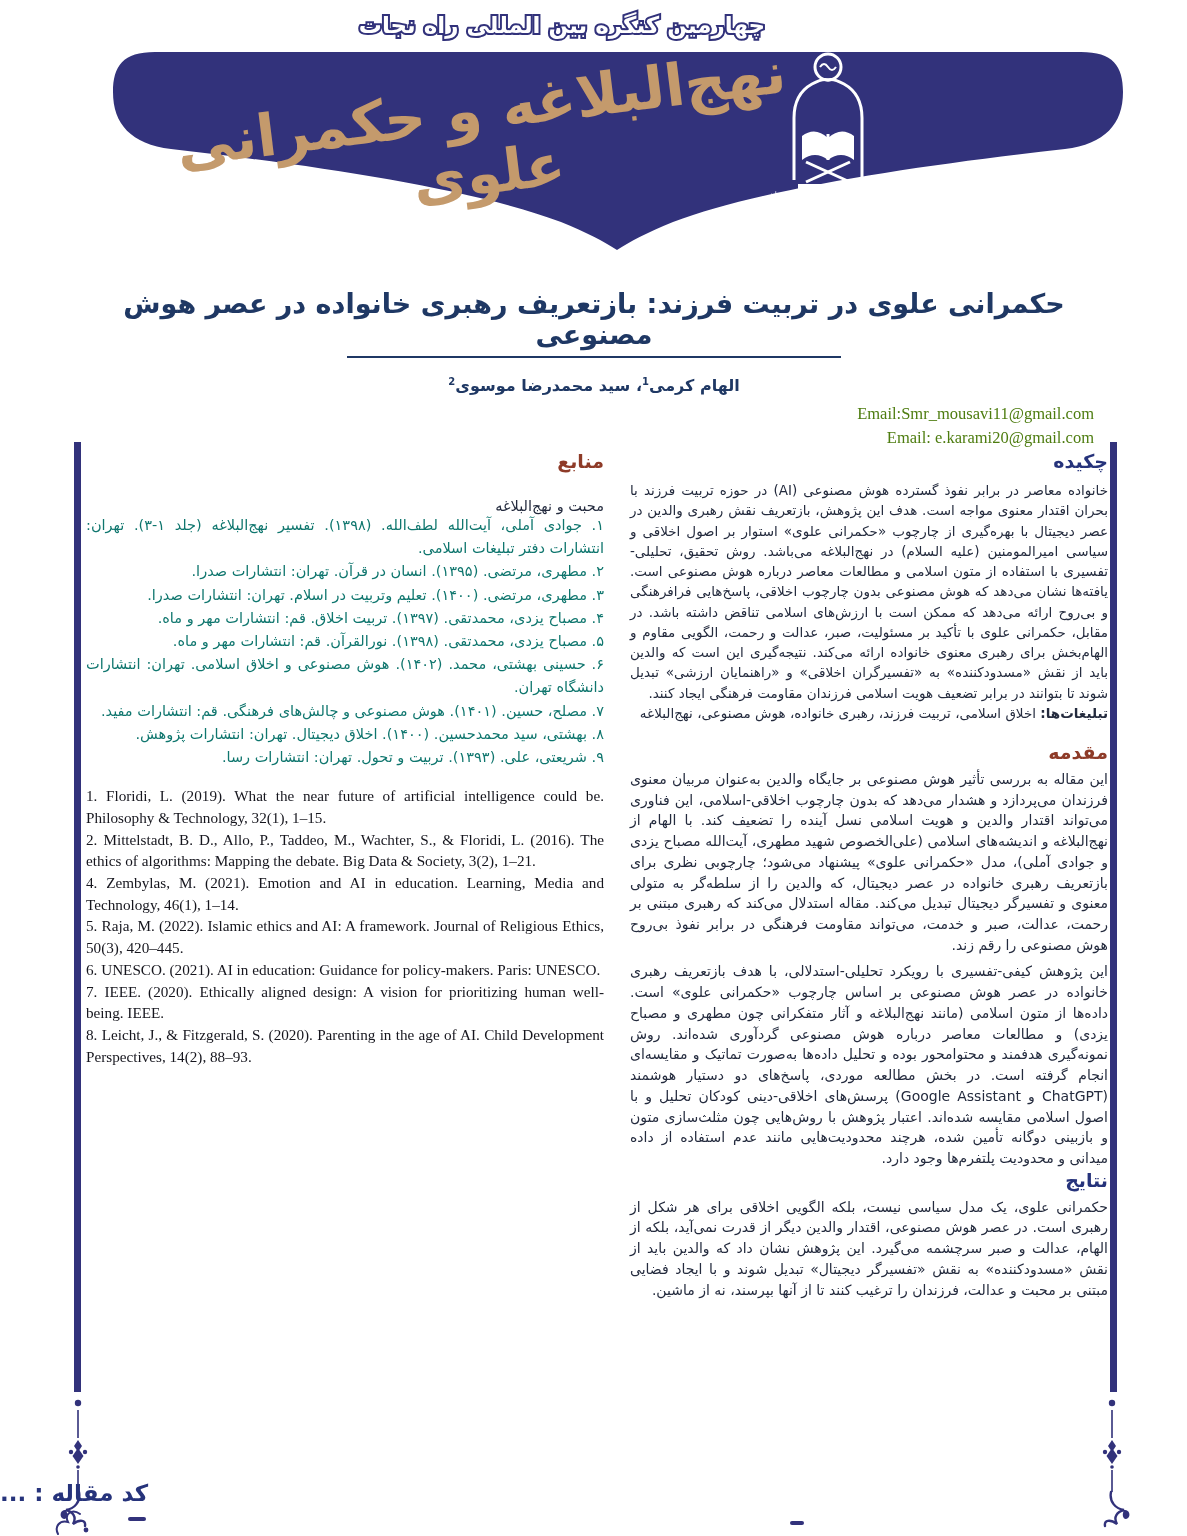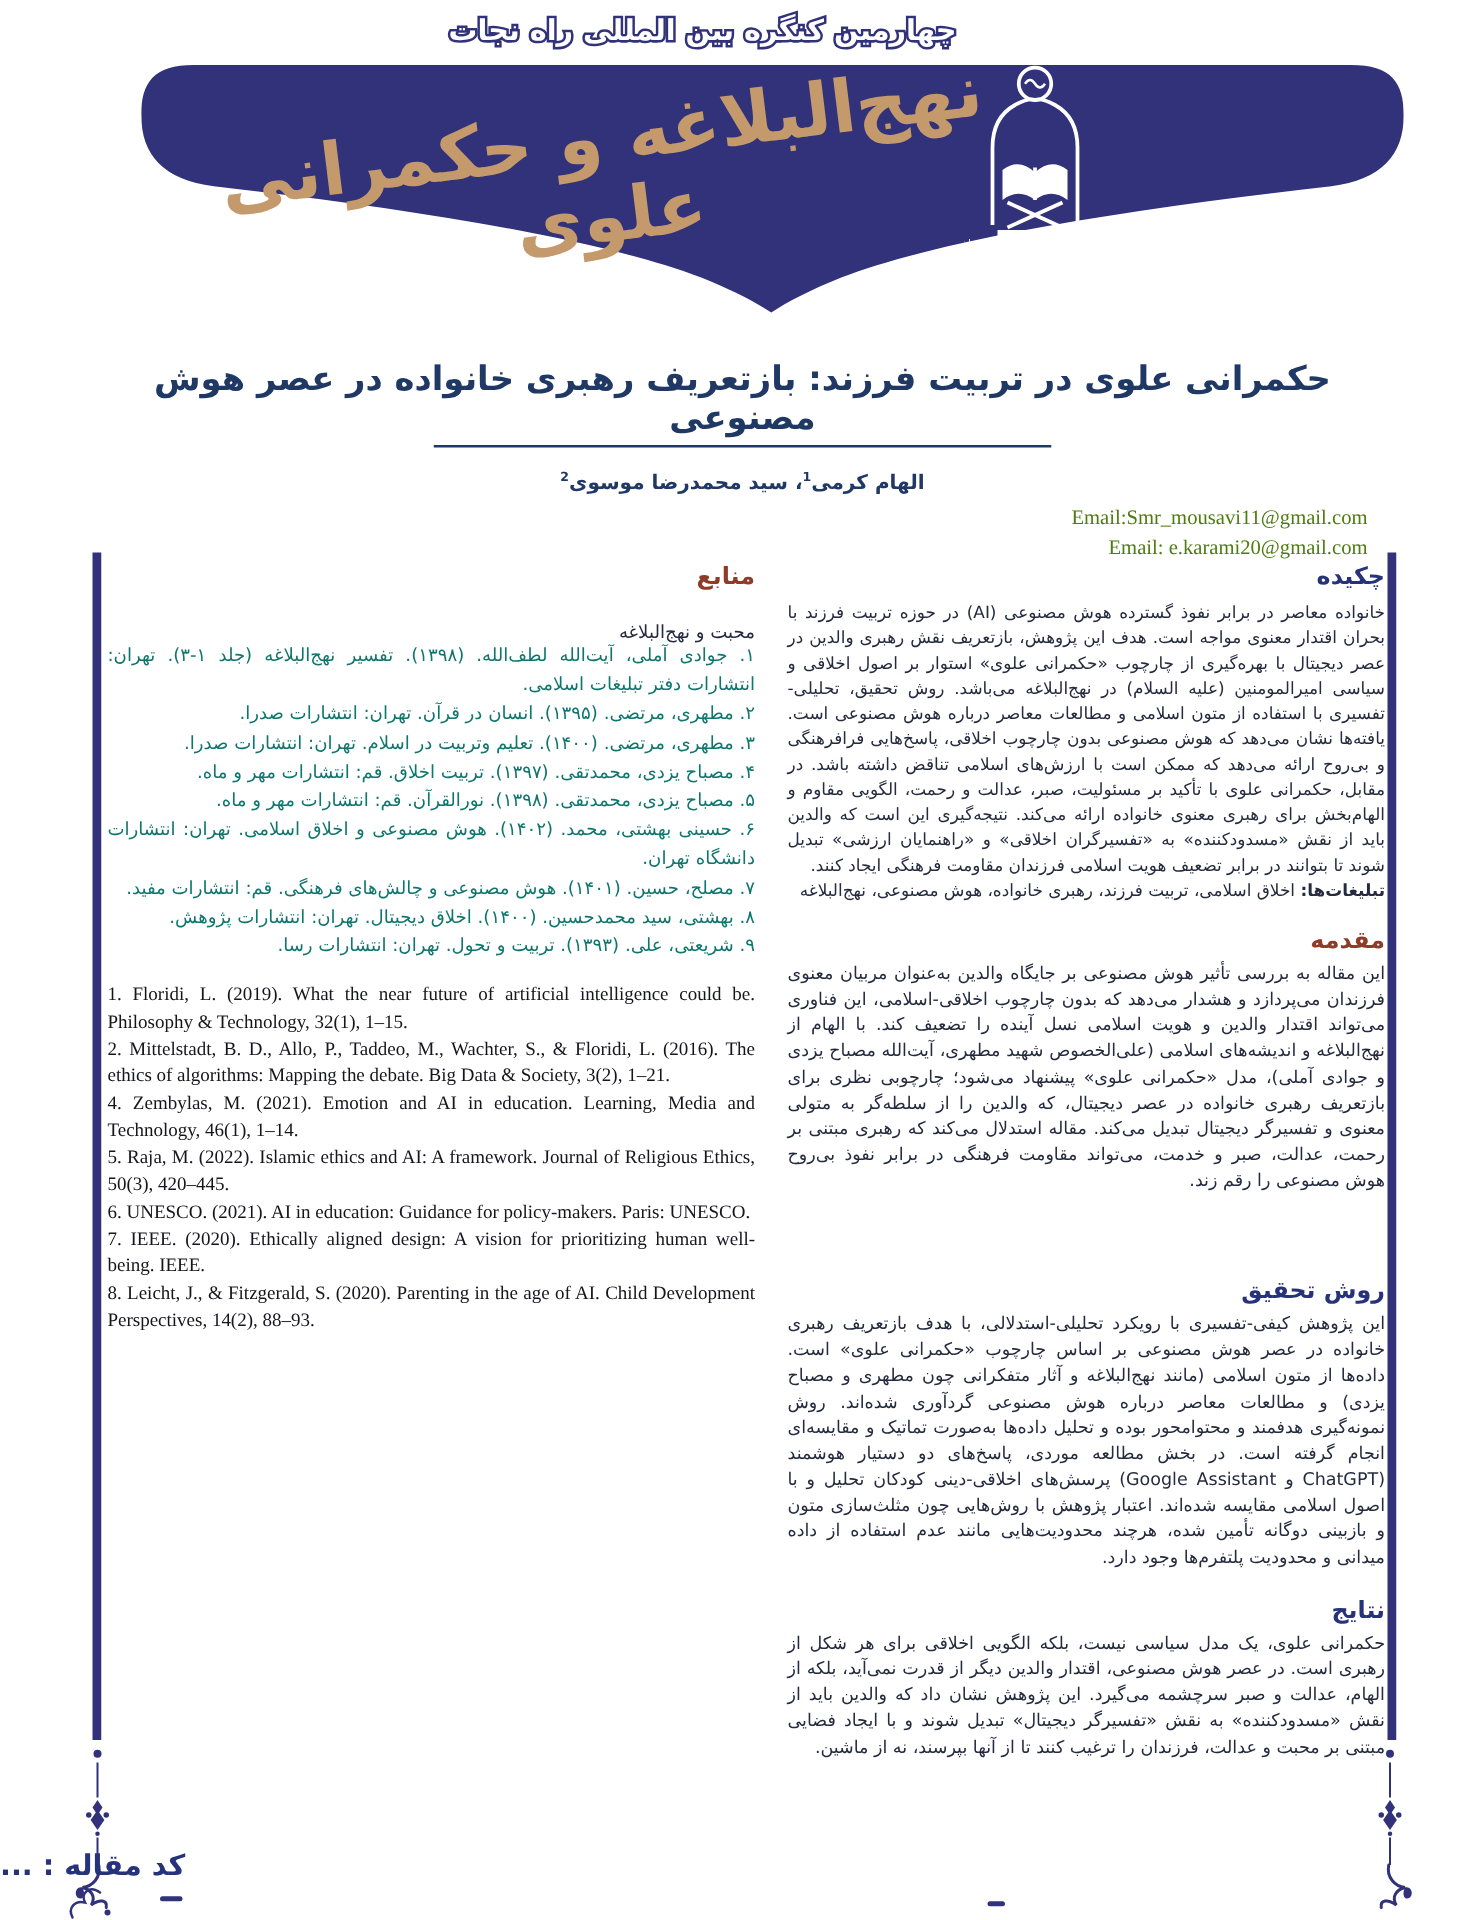--- a/index.html
+++ b/index.html
@@ -61,21 +61,21 @@
   .abstract-body{
     margin-top:8px;font-size:13.5px;line-height:1.5;text-align:justify;color:#242b3e;
   }
   .keywords{font-size:13.5px;line-height:1.5;text-align:justify;color:#242b3e;}
   .keywords .kw-label{font-weight:bold;}
   .sec-body{
     margin-top:6px;font-size:14px;line-height:1.48;text-align:justify;color:#242b3e;
   }
   .mt-intro{margin-top:18px;}
   .mt-method{margin-top:66px;}
-  .mt-results{margin-top:20px;}
+  .mt-results{}
   .ref-lead{margin-top:26px;font-size:14.5px;color:#242b3e;text-align:right;}
   .ref-fa{font-size:14.5px;line-height:1.6;text-align:justify;color:#0f766e;}
   .ref-en-block{
     margin-top:16px;direction:ltr;text-align:justify;
     font-family:"Liberation Serif",serif;font-size:15.2px;line-height:1.43;color:#15151d;
   }
   .ref-en{margin:0;}
   
   .article-code{
     position:absolute;left:0;top:1480px;width:1155px;text-align:left;
@@ -122,21 +122,20 @@
   <div class="rule rule-right"></div>
 
   <div class="col-right">
     <div class="h-navy">چکیده</div>
     <div class="abstract-body">خانواده معاصر در برابر نفوذ گسترده هوش مصنوعی (AI) در حوزه تربیت فرزند با بحران اقتدار معنوی مواجه است. هدف این پژوهش، بازتعریف نقش رهبری والدین در عصر دیجیتال با بهره‌گیری از چارچوب «حکمرانی علوی» استوار بر اصول اخلاقی و سیاسی امیرالمومنین (علیه السلام) در نهج‌البلاغه می‌باشد. روش تحقیق، تحلیلی-تفسیری با استفاده از متون اسلامی و مطالعات معاصر درباره هوش مصنوعی است. یافته‌ها نشان می‌دهد که هوش مصنوعی بدون چارچوب اخلاقی، پاسخ‌هایی فرافرهنگی و بی‌روح ارائه می‌دهد که ممکن است با ارزش‌های اسلامی تناقض داشته باشد. در مقابل، حکمرانی علوی با تأکید بر مسئولیت، صبر، عدالت و رحمت، الگویی مقاوم و الهام‌بخش برای رهبری معنوی خانواده ارائه می‌کند. نتیجه‌گیری این است که والدین باید از نقش «مسدودکننده» به «تفسیرگران اخلاقی» و «راهنمایان ارزشی» تبدیل شوند تا بتوانند در برابر تضعیف هویت اسلامی فرزندان مقاومت فرهنگی ایجاد کنند.</div>
     <div class="keywords"><span class="kw-label">تبلیغات‌ها:</span><span> اخلاق اسلامی، تربیت فرزند، رهبری خانواده، هوش مصنوعی، نهج‌البلاغه</span></div>
 
     <div class="h-maroon mt-intro">مقدمه</div>
     <div class="sec-body">این مقاله به بررسی تأثیر هوش مصنوعی بر جایگاه والدین به‌عنوان مربیان معنوی فرزندان می‌پردازد و هشدار می‌دهد که بدون چارچوب اخلاقی-اسلامی، این فناوری می‌تواند اقتدار والدین و هویت اسلامی نسل آینده را تضعیف کند. با الهام از نهج‌البلاغه و اندیشه‌های اسلامی (علی‌الخصوص شهید مطهری، آیت‌الله مصباح یزدی و جوادی آملی)، مدل «حکمرانی علوی» پیشنهاد می‌شود؛ چارچوبی نظری برای بازتعریف رهبری خانواده در عصر دیجیتال، که والدین را از سلطه‌گر به متولی معنوی و تفسیرگر دیجیتال تبدیل می‌کند. مقاله استدلال می‌کند که رهبری مبتنی بر رحمت، عدالت، صبر و خدمت، می‌تواند مقاومت فرهنگی در برابر نفوذ بی‌روح هوش مصنوعی را رقم زند.</div>
 
-    <div class="h-navy mt-method">روش تحقیق</div>
     <div class="sec-body">این پژوهش کیفی-تفسیری با رویکرد تحلیلی-استدلالی، با هدف بازتعریف رهبری خانواده در عصر هوش مصنوعی بر اساس چارچوب «حکمرانی علوی» است. داده‌ها از متون اسلامی (مانند نهج‌البلاغه و آثار متفکرانی چون مطهری و مصباح یزدی) و مطالعات معاصر درباره هوش مصنوعی گردآوری شده‌اند. روش نمونه‌گیری هدفمند و محتوامحور بوده و تحلیل داده‌ها به‌صورت تماتیک و مقایسه‌ای انجام گرفته است. در بخش مطالعه موردی، پاسخ‌های دو دستیار هوشمند (ChatGPT و Google Assistant) پرسش‌های اخلاقی-دینی کودکان تحلیل و با اصول اسلامی مقایسه شده‌اند. اعتبار پژوهش با روش‌هایی چون مثلث‌سازی متون و بازبینی دوگانه تأمین شده، هرچند محدودیت‌هایی مانند عدم استفاده از داده میدانی و محدودیت پلتفرم‌ها وجود دارد.</div>
 
     <div class="h-navy mt-results">نتایج</div>
     <div class="sec-body">حکمرانی علوی، یک مدل سیاسی نیست، بلکه الگویی اخلاقی برای هر شکل از رهبری است. در عصر هوش مصنوعی، اقتدار والدین دیگر از قدرت نمی‌آید، بلکه از الهام، عدالت و صبر سرچشمه می‌گیرد. این پژوهش نشان داد که والدین باید از نقش «مسدودکننده» به نقش «تفسیرگر دیجیتال» تبدیل شوند و با ایجاد فضایی مبتنی بر محبت و عدالت، فرزندان را ترغیب کنند تا از آنها بپرسند، نه از ماشین.</div>
   </div>
 
   <div class="col-left">
     <div class="h-maroon">منابع</div>
     <div class="ref-lead">محبت و نهج‌البلاغه</div>
     <div class="ref-fa">۱. جوادی آملی، آیت‌الله لطف‌الله. (۱۳۹۸). تفسیر نهج‌البلاغه (جلد ۱-۳). تهران: انتشارات دفتر تبلیغات اسلامی.</div>

